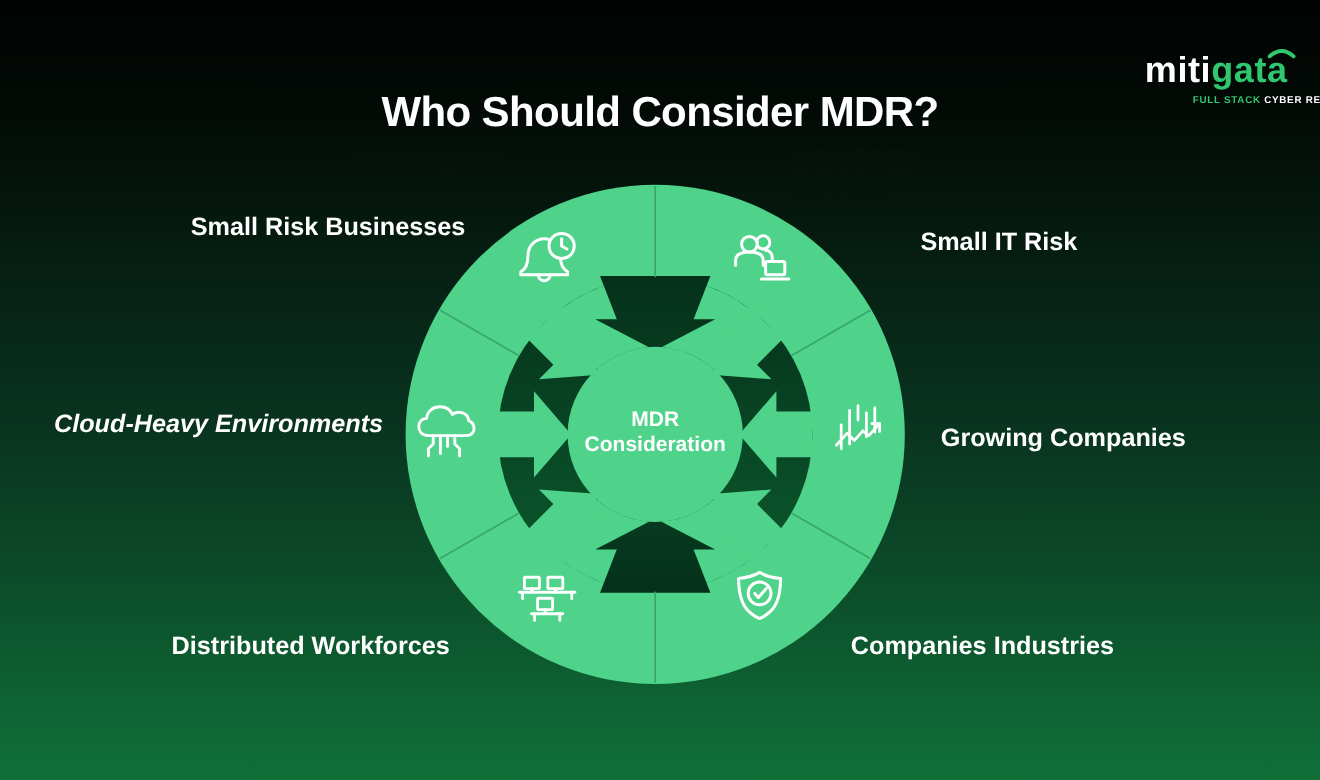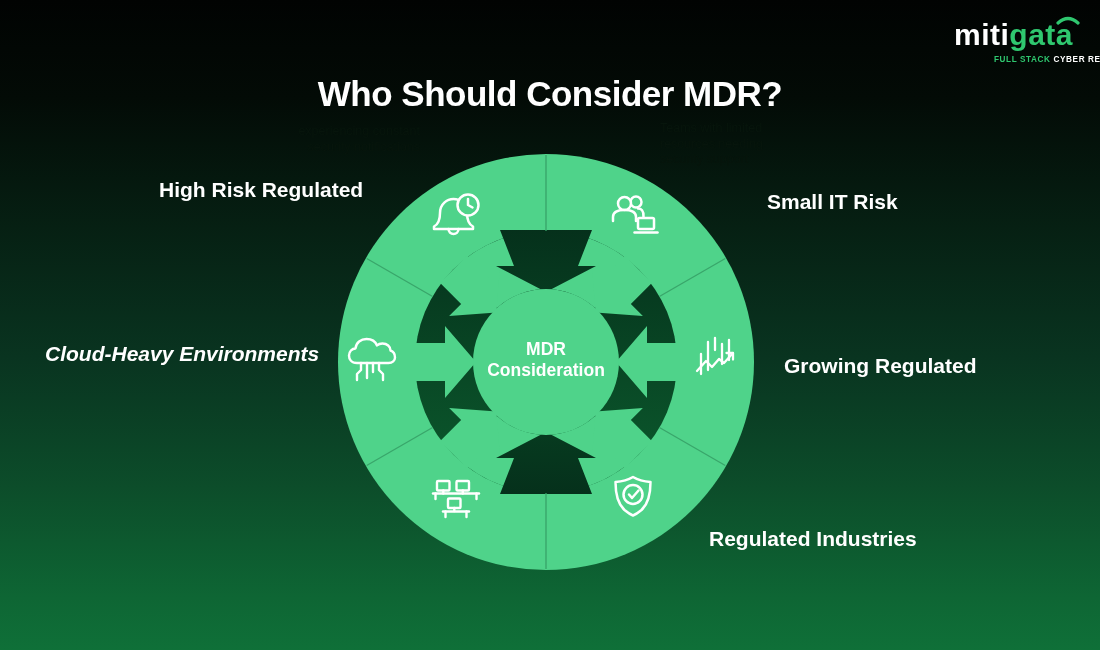--- a/index.html
+++ b/index.html
@@ -6,21 +6,21 @@
   .stage{
     position:relative;width:1100px;height:650px;overflow:hidden;
     font-family:"Liberation Sans","DejaVu Sans",sans-serif;
     background:linear-gradient(180deg,#010302 0%,#030b06 15%,#062013 35%,#093420 55%,#0c4d2a 75%,#0e6634 92%,#0f7038 100%);
   }
   .title{
     position:absolute;top:74px;left:0;width:100%;text-align:center;
     color:#ffffff;font-size:35px;font-weight:bold;letter-spacing:-0.5px;
   }
   .logo{position:absolute;top:20px;right:22px;width:124px;}
-  .logo .brand{position:relative;font-size:30px;font-weight:bold;letter-spacing:0.5px;line-height:1;white-space:nowrap;}
+  .logo .brand{position:relative;font-size:30px;font-weight:bold;letter-spacing:0.5px;line-height:1;white-space:nowrap;margin-top:24px;}
   .logo .brand .w{color:#ffffff;}
   .logo .brand .g{color:#2fc76f;}
   .logo .arc{position:absolute;top:-7px;right:-3px;}
   .logo .tagline{margin-top:5px;font-size:8.2px;font-weight:bold;letter-spacing:0.6px;white-space:nowrap;}
   .logo .tagline .acc{color:#2fc76f;padding-left:40px;}
   .logo .tagline .rest{color:#ffffff;}
   .seg-label{
     position:absolute;color:#ffffff;font-size:21px;font-weight:bold;white-space:nowrap;
   }
   .note{
@@ -45,25 +45,26 @@
     </div>
     <div class="tagline">
       <span class="acc">FULL STACK</span>
       <span class="rest">CYBER RESILIENCE</span>
     </div>
   </div>
 
   <div class="note" style="left:298px;top:124px;width:122px;text-align:right;">experiencing constant security notifications</div>
   <div class="note" style="left:660px;top:121px;width:118px;text-align:left;">Teams with limited resources needing security support</div>
 
-  <div class="seg-label" style="left:159px;top:178px;">High Risk Regulated</div>
+  <div class="seg-label" style="left:159px;top:178px;">Small Risk Businesses</div>
   <div class="seg-label" style="left:767px;top:190px;">Small IT Risk</div>
   <div class="seg-label" style="left:45px;top:342px;font-style:italic;">Cloud-Heavy Environments</div>
-  <div class="seg-label" style="left:784px;top:354px;">Growing Regulated</div>
-  <div class="seg-label" style="left:709px;top:527px;">Regulated Industries</div>
+  <div class="seg-label" style="left:784px;top:354px;">Growing Companies</div>
+  <div class="seg-label" style="left:143px;top:527px;">Distributed Workforces</div>
+  <div class="seg-label" style="left:709px;top:527px;">Companies Industries</div>
 
   <svg class="diagram" viewBox="0 0 440 440">
     <defs>
       <linearGradient id="dk" gradientUnits="userSpaceOnUse" x1="220" y1="85" x2="220" y2="355">
         <stop offset="0" stop-color="#05301b"></stop>
           <stop offset="1" stop-color="#0c5c2e"></stop>
       </linearGradient>
       <path id="garrow" d="M89,201 L119,201 L119,184 L150,220 L119,256 L119,239 L89,239 Z" fill="#4fd38a"></path>
       <path id="darrow" d="M174,88 L266,88 L252,124 L270,124 L220,150 L170,124 L188,124 Z" fill="url(#dk)"></path>
     </defs>

